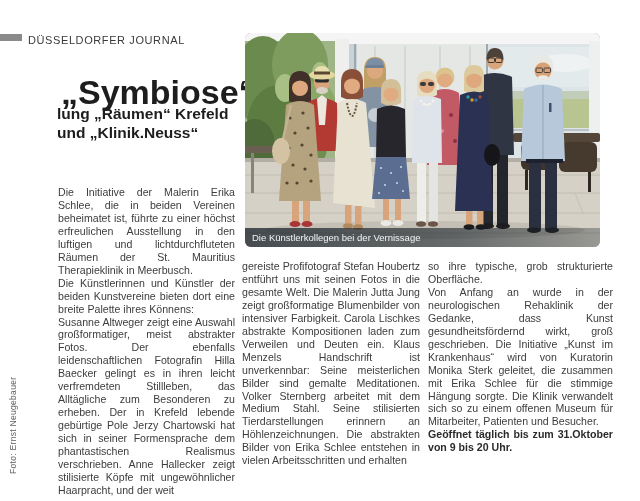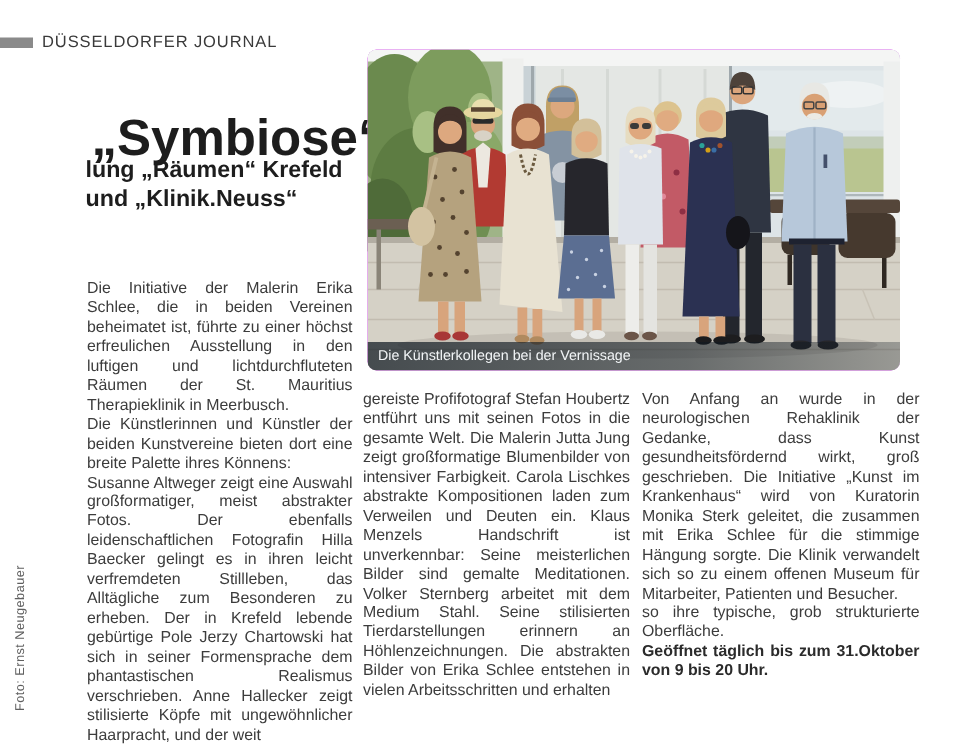--- a/index.html
+++ b/index.html
@@ -1,21 +1,21 @@
 <!DOCTYPE html>
 <html lang="de"><head>
 <meta charset="utf-8">
 <style>
   html,body{margin:0;padding:0;background:#ffffff;}
   .page{
     position:relative;width:640px;height:501px;background:#ffffff;overflow:hidden;
     font-family:"Liberation Sans","DejaVu Sans",sans-serif;color:#3c3c3c;
   }
   
-  .kicker-row{position:absolute;left:0;top:22px;display:flex;align-items:center;height:12px;}
+  .kicker-row{position:absolute;left:0;top:34px;display:flex;height:12px;}
   .kicker-bar{display:inline-block;width:22px;height:7px;background:#8a8a8a;margin-right:6px;}
   .kicker{font-size:11px;letter-spacing:.6px;color:#3a3a3a;font-weight:400;}
   
   .title{position:absolute;left:57px;top:74px;margin:4px;font-size:34px;line-height:28px;font-weight:bold;color:#1d1d1d;}
   .subtitle{position:absolute;left:57px;top:104px;font-size:15.5px;line-height:19px;font-weight:bold;color:#1d1d1d;}
   
   .col{position:absolute;font-size:10.6px;line-height:12.95px;text-align:justify;color:#3c3c3c;}
   .col p{margin:0;}
   .col1{left:58px;top:186px;width:177px;}
   .col2{left:242px;top:260px;width:178px;}
@@ -262,20 +262,20 @@
       </g>
     </svg>
     <figcaption class="caption">Die Künstlerkollegen bei der Vernissage</figcaption>
   </figure>
 
   <div class="col col2">
     <p>gereiste Profifotograf Stefan Houbertz entführt uns mit seinen Fotos in die gesamte Welt. Die Malerin Jutta Jung zeigt großformatige Blumenbilder von intensiver Farbigkeit. Carola Lischkes abstrakte Kompositionen laden zum Verweilen und Deuten ein. Klaus Menzels Handschrift ist unverkennbar: Seine meisterlichen Bilder sind gemalte Meditationen. Volker Sternberg arbeitet mit dem Medium Stahl. Seine stilisierten Tierdarstellungen erinnern an Höhlenzeichnungen. Die abstrakten Bilder von Erika Schlee entstehen in vielen Arbeitsschritten und erhalten</p>
   </div>
 
   <div class="col col3">
+    <p>so ihre typische, grob strukturierte Oberfläche.</p>
     <p>Von Anfang an wurde in der neurologischen Rehaklinik der Gedanke, dass Kunst gesundheitsfördernd wirkt, groß geschrieben. Die Initiative „Kunst im Krankenhaus“ wird von Kuratorin Monika Sterk geleitet, die zusammen mit Erika Schlee für die stimmige Hängung sorgte. Die Klinik verwandelt sich so zu einem offenen Museum für Mitarbeiter, Patienten und Besucher.</p>
-    <p>so ihre typische, grob strukturierte Oberfläche.</p>
     <p class="bold-note">Geöffnet täglich bis zum 31.Oktober von 9 bis 20 Uhr.</p>
   </div>
 
   <div class="credit">Foto: Ernst Neugebauer</div>
 
 </div>
 
 </body></html>

